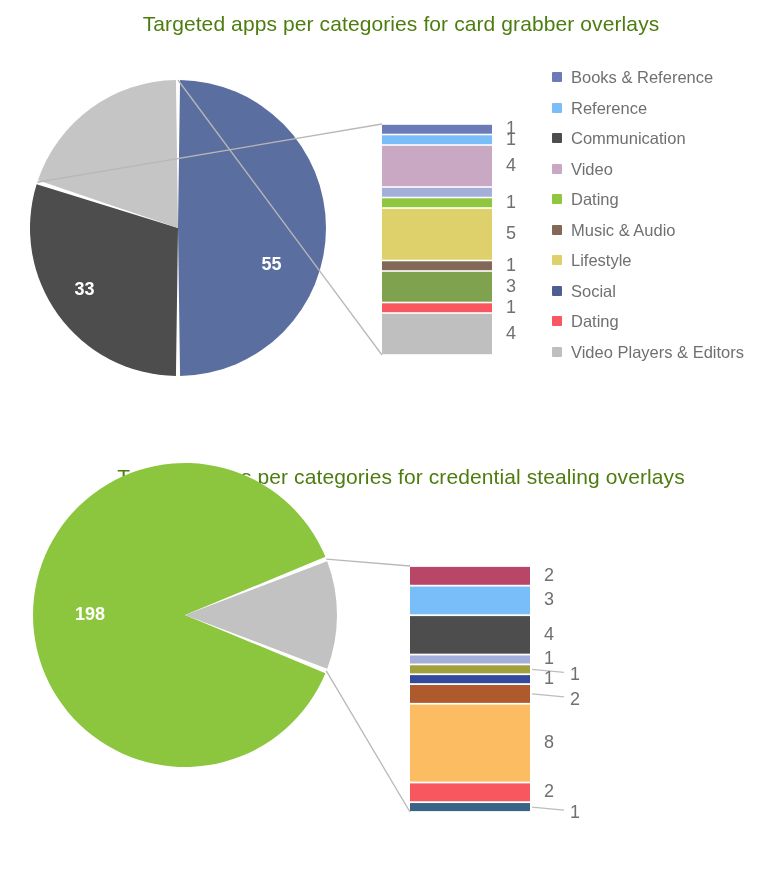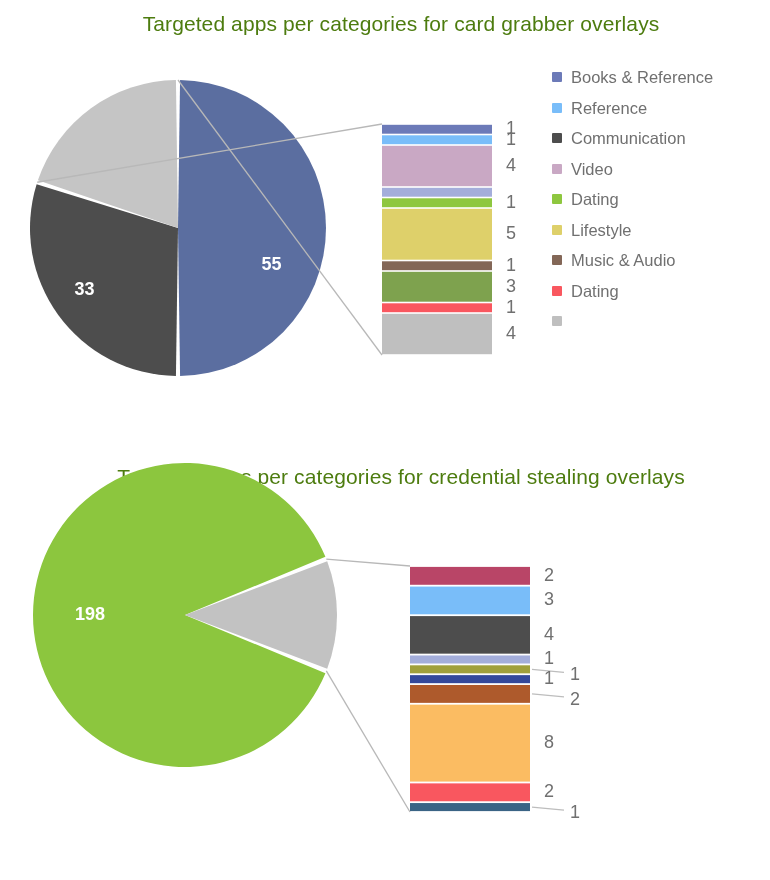--- a/index.html
+++ b/index.html
@@ -115,33 +115,38 @@
       </div>
       <div class="legend-item">
         <span class="legend-swatch" style="background: rgb(201, 168, 196);"></span>
         <span class="legend-label">Video</span>
       </div>
       <div class="legend-item">
         <span class="legend-swatch" style="background: rgb(142, 199, 63);"></span>
         <span class="legend-label">Dating</span>
       </div>
       <div class="legend-item">
+        <span class="legend-swatch" style="background: rgb(131, 103, 87);"></span>
+        <span class="legend-label">Music &amp; Audio</span>
+      </div>
+      <div class="legend-item">
         <span class="legend-swatch" style="background: rgb(222, 208, 106);"></span>
         <span class="legend-label">Lifestyle</span>
       </div>
       <div class="legend-item">
-        <span class="legend-swatch" style="background: rgb(131, 103, 87);"></span>
-        <span class="legend-label">Music &amp; Audio</span>
+        <span class="legend-swatch" style="background: rgb(77, 95, 142);"></span>
+        <span class="legend-label">Social</span>
       </div>
       <div class="legend-item">
         <span class="legend-swatch" style="background: rgb(249, 87, 95);"></span>
         <span class="legend-label">Dating</span>
       </div>
       <div class="legend-item">
         <span class="legend-swatch" style="background: rgb(191, 191, 191);"></span>
+        <span class="legend-label">Video Players &amp; Editors</span>
       </div>
     </div>
 </div>
 
 <div class="chart-block" id="chart2">
   <div class="chart-title">Targeted apps per categories for credential stealing overlays</div>
   <svg class="plot-svg" id="svg2" width="770" height="425">
       <path d="M 185 160 L 325.4296889417156 218.16788171949364 A 152 152 0 1 1 325.4296889417156 101.83211828050639 Z" fill="#8cc63e"></path>
       <path d="M 185 160 L 327.1874926861399 106.27182374555292 A 152 152 0 0 1 327.1874926861399 213.72817625444708 Z" fill="#c2c2c2"></path>
       <text x="90" y="160" text-anchor="middle" dominant-baseline="middle" class="" fill="#ffffff" font-size="18" font-weight="bold" font-family="&quot;Liberation Sans&quot;, sans-serif">198</text>

